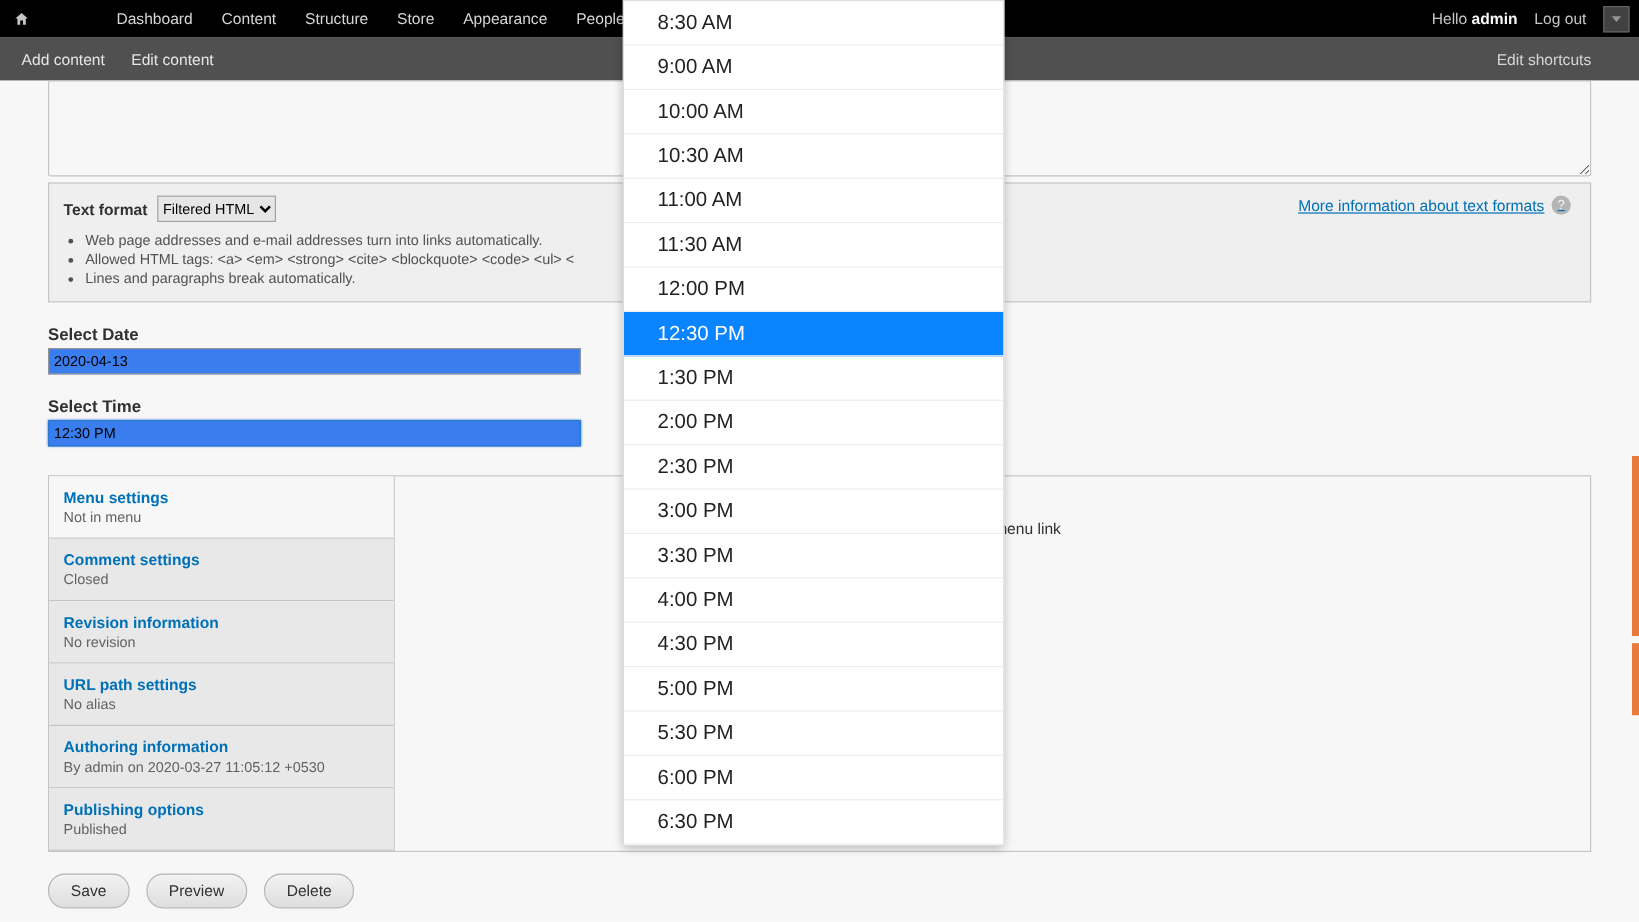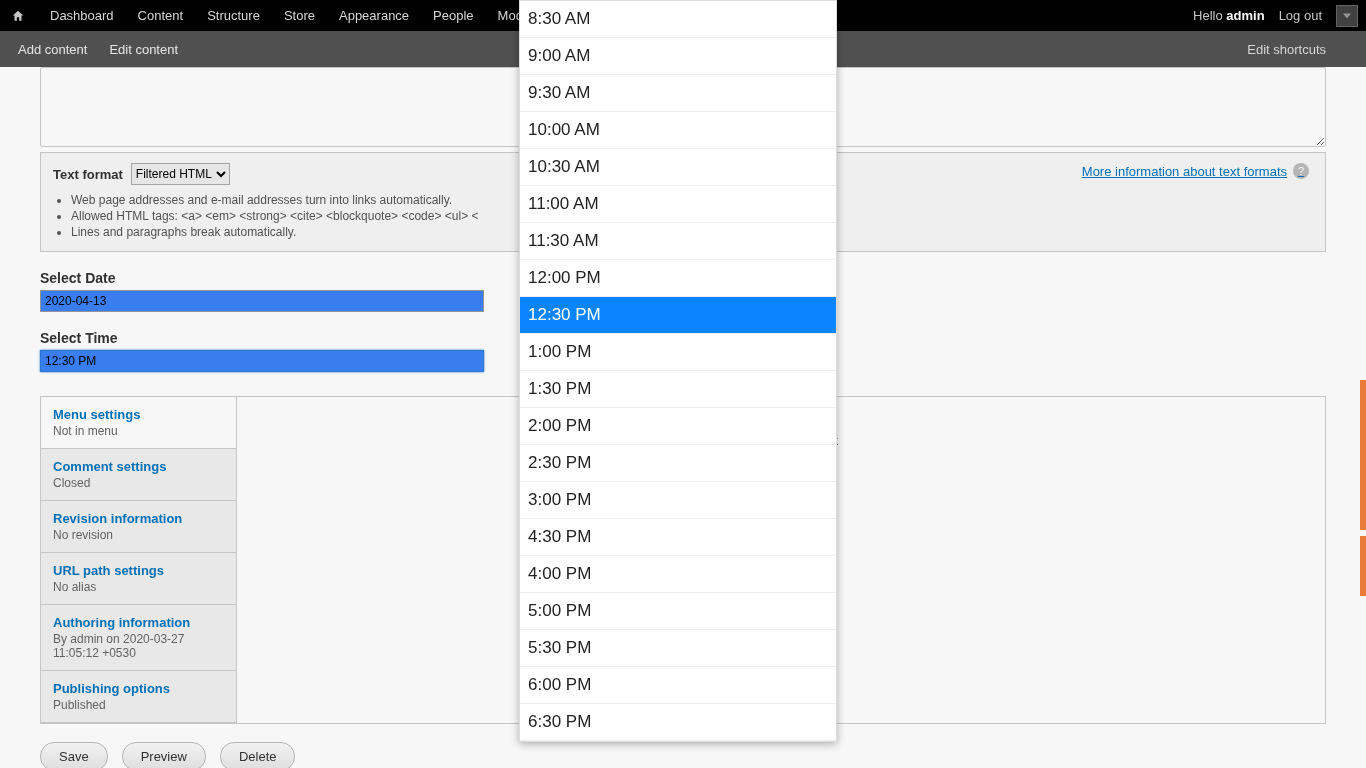--- a/index.html
+++ b/index.html
@@ -1,20 +1,20 @@
 <!DOCTYPE html>
 <html><head>
 <meta charset="utf-8">
 <style>
   * { box-sizing: border-box; margin: 0; padding: 0; }
   html, body { width: 1366px; height: 768px; overflow: hidden; font-family: "Lucida Grande", Verdana, sans-serif; font-size: 13px; color: #333; }
   body { background: #fff; }
 
   
-  .toolbar { position: relative; height: 31px; background: #000; color: #ccc; display: flex; align-items: center; padding: 0 8px; }
+  .toolbar { position: relative; height: 31px; background: #000; color: #ccc; display: flex; align-items: center; padding: 0 8px; gap: 47px; }
   .toolbar .home-ico { width: 20px; height: 20px; display: flex; align-items: center; justify-content: center; margin-right: 10px; color: #ccc; }
   .toolbar .home-ico svg { width: 14px; height: 14px; fill: #ccc; }
   .toolbar .menu { display: flex; }
   .toolbar .menu a { color: #ddd; text-decoration: none; padding: 0 12px; font-size: 13px; line-height: 31px; }
   .toolbar .right { margin-left: auto; display: flex; align-items: center; gap: 14px; }
   .toolbar .right span { color: #ccc; }
   .toolbar .right b { color: #fff; }
   .toolbar .drop { width: 22px; height: 22px; background: #444; border: 1px solid #666; display: flex; align-items: center; justify-content: center; }
   .toolbar .drop svg { width: 8px; height: 8px; fill: #999; }
 
@@ -36,36 +36,36 @@
   .format-box ul li { margin: 2px 0; }
   .more-formats { position: absolute; right: 16px; top: 10px; color: #0074bd; font-size: 13px; display: flex; align-items: center; gap: 6px; }
   .help-ico { width: 16px; height: 16px; border-radius: 50%; background: #bbb; color: #fff; font-size: 11px; display: flex; align-items: center; justify-content: center; }
 
   .field-label { font-weight: bold; font-size: 14px; margin-top: 18px; margin-bottom: 4px; }
   .field-input { width: 444px; height: 22px; border: 1px solid #999; background: #3b82f6; padding: 0 4px; font-size: 12px; }
   .field-input.focus { border: 1px solid #2a7cd4; box-shadow: 0 0 2px #2a7cd4; }
 
   
   .vtabs { display: flex; border: 1px solid #ccc; margin-top: 24px; }
-  .vtabs-list { width: 196px; border-right: 1px solid #ccc; }
+  .vtabs-list { width: 288px; border-right: 1px solid #ccc; }
   .vtab { border-bottom: 1px solid #ccc; padding: 10px 12px; background: #f0f0f0; }
   .vtab.active { background: #fff; }
   .vtab .t { color: #0074bd; font-weight: bold; font-size: 13px; }
   .vtab .s { color: #666; font-size: 12px; margin-top: 2px; }
   .vtabs-pane { flex: 1; padding: 14px 18px; }
   .chk { display: flex; align-items: center; gap: 8px; font-size: 13px; flex-direction: column; }
   .chk input { width: 14px; height: 14px; }
 
   
   .buttons { display: flex; gap: 14px; margin-top: 18px; }
   .btn { border: 1px solid #bbb; background: linear-gradient(#fafafa,#e6e6e6); color: #333; font-size: 13px; padding: 6px 18px; border-radius: 14px; cursor: pointer; }
 
   
   .time-dropdown { position: absolute; left: 519px; top: 0; width: 318px; background: #fff; box-shadow: 0 2px 8px rgba(0,0,0,0.3); border: 1px solid #ddd; z-index: 100; }
-  .time-dropdown .opt { padding: 8px 8px; font-size: 17px; border-bottom: 1px solid #eee; color: #222; cursor: pointer; }
+  .time-dropdown .opt { padding: 8px 28px; font-size: 17px; border-bottom: 1px solid #eee; color: #222; cursor: pointer; }
   .time-dropdown .opt.sel { background: #0a84ff; color: #fff; }
 
   
   .dim { position: absolute; inset: 0; background: rgba(0,0,0,0.03); pointer-events: none; }
 
   
   .scrollhint { position: absolute; right: 0; top: 380px; width: 6px; height: 150px; background: #e87a3a; }
   .scrollhint2 { position: absolute; right: 0; top: 536px; width: 6px; height: 60px; background: #e87a3a; }
 </style>
 </head>
@@ -177,34 +177,33 @@
     <button class="btn">Preview</button>
     <button class="btn">Delete</button>
   </div>
 </div>
 
 <div class="dim"></div>
 
 <div class="time-dropdown" id="time-dropdown">
     <div class="opt">8:30 AM</div>
     <div class="opt">9:00 AM</div>
-    <div class="opt">9:30 AM</div>
     <div class="opt">10:00 AM</div>
     <div class="opt">10:30 AM</div>
     <div class="opt">11:00 AM</div>
     <div class="opt">11:30 AM</div>
     <div class="opt">12:00 PM</div>
     <div class="opt sel">12:30 PM</div>
-    <div class="opt">1:00 PM</div>
     <div class="opt">1:30 PM</div>
     <div class="opt">2:00 PM</div>
     <div class="opt">2:30 PM</div>
     <div class="opt">3:00 PM</div>
+    <div class="opt">3:30 PM</div>
+    <div class="opt">4:00 PM</div>
     <div class="opt">4:30 PM</div>
-    <div class="opt">4:00 PM</div>
     <div class="opt">5:00 PM</div>
     <div class="opt">5:30 PM</div>
     <div class="opt">6:00 PM</div>
     <div class="opt">6:30 PM</div>
   </div>
 
 <div class="scrollhint"></div>
 <div class="scrollhint2"></div>
 
 </body></html>

